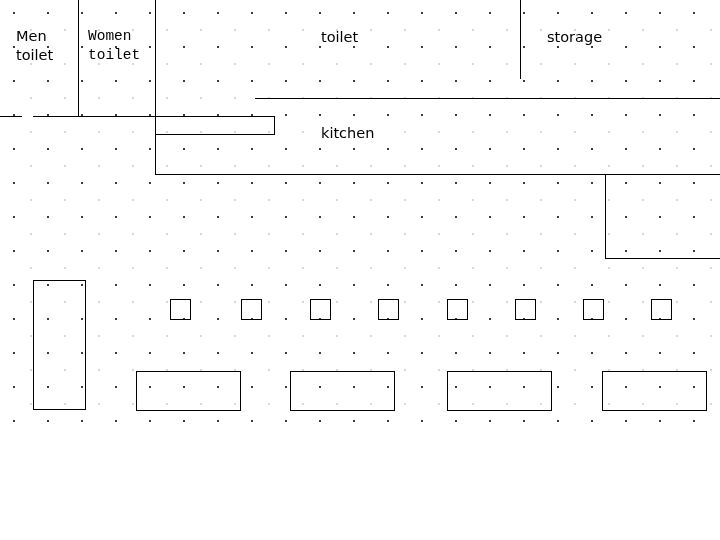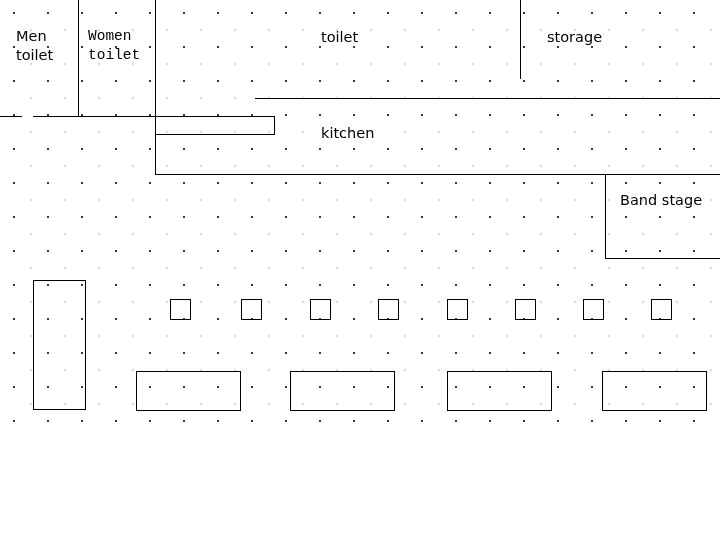--- a/index.html
+++ b/index.html
@@ -137,15 +137,14 @@
   <div class="round-table" style="left:524px; top:462px;"></div>
   <div class="round-table" style="left:637px; top:462px;"></div>
 
   <div class="label" style="left:16px; top:27px;">Men
 toilet</div>
   <div class="label" style="left:88px; top:27px;font-family:Liberation Mono, monospace;">Women
 toilet</div>
   <div class="label" style="left:321px; top:28px;">toilet</div>
   <div class="label" style="left:547px; top:28px;">storage</div>
   <div class="label" style="left:321px; top:124px;">kitchen</div>
-  <div class="label" style="left:620px; top:191px;">Band stage</div>
 
 </div>
 
 </body></html>

